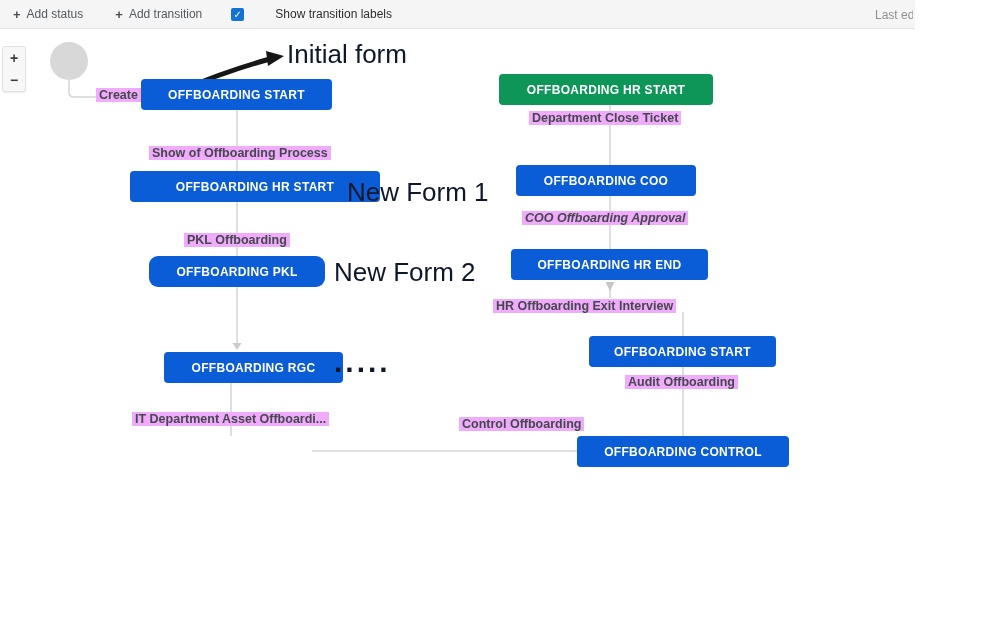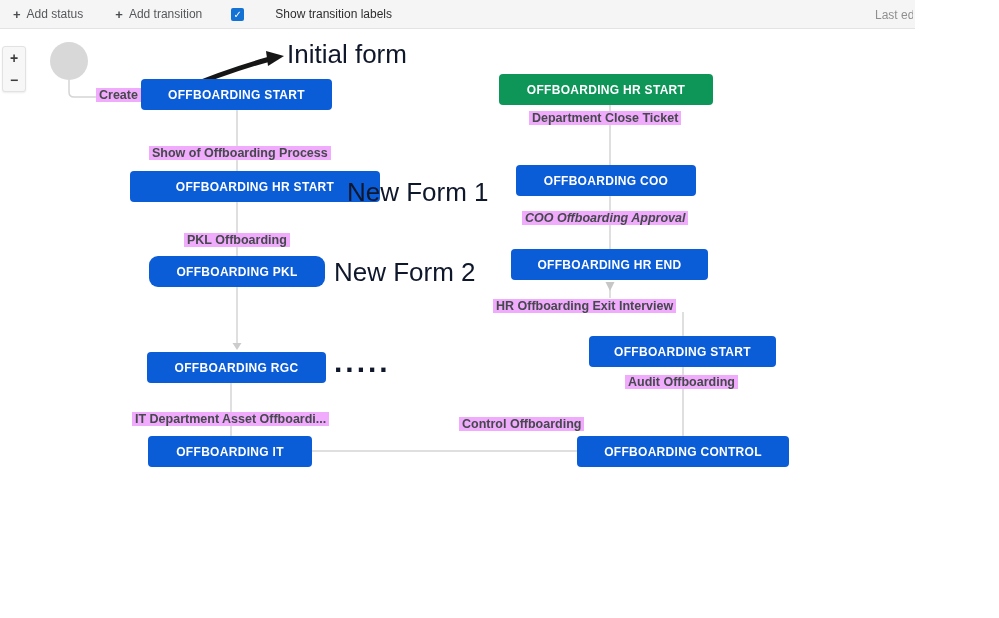--- a/index.html
+++ b/index.html
@@ -90,22 +90,21 @@
   <div class="zoomctl">
     <div class="zbtn">+</div>
     <div class="zbtn">−</div>
   </div>
 
   <div class="initial-circle"></div>
 
   <div class="node blue" style="left:141px;top:79px;width:191px;">OFFBOARDING START</div>
   <div class="node blue" style="left:130px;top:171px;width:250px;">OFFBOARDING HR START</div>
   <div class="node blue" style="left:149px;top:256px;width:176px;border-radius:9px;">OFFBOARDING PKL</div>
-  <div class="node blue" style="left:147px;top:352px;width:179px;">OFFBOARDING RGC</div>
-  <div class="node blue" style="left:148px;top:436px;width:164px;">OFFBOARDING IT</div>
+  <div class="node blue" style="left:164px;top:352px;width:179px;">OFFBOARDING RGC</div>
   <div class="node green" style="left:499px;top:74px;width:214px;">OFFBOARDING HR START</div>
   <div class="node blue" style="left:516px;top:165px;width:180px;">OFFBOARDING COO</div>
   <div class="node blue" style="left:511px;top:249px;width:197px;">OFFBOARDING HR END</div>
   <div class="node blue" style="left:589px;top:336px;width:187px;">OFFBOARDING START</div>
   <div class="node blue" style="left:577px;top:436px;width:212px;">OFFBOARDING CONTROL</div>
 
   <div class="tlabel" style="left:96px;top:88px;">Create</div>
   <div class="tlabel" style="left:149px;top:146px;">Show of Offboarding Process</div>
   <div class="tlabel" style="left:184px;top:233px;">PKL Offboarding</div>
   <div class="tlabel" style="left:132px;top:412px;">IT Department Asset Offboardi...</div>

